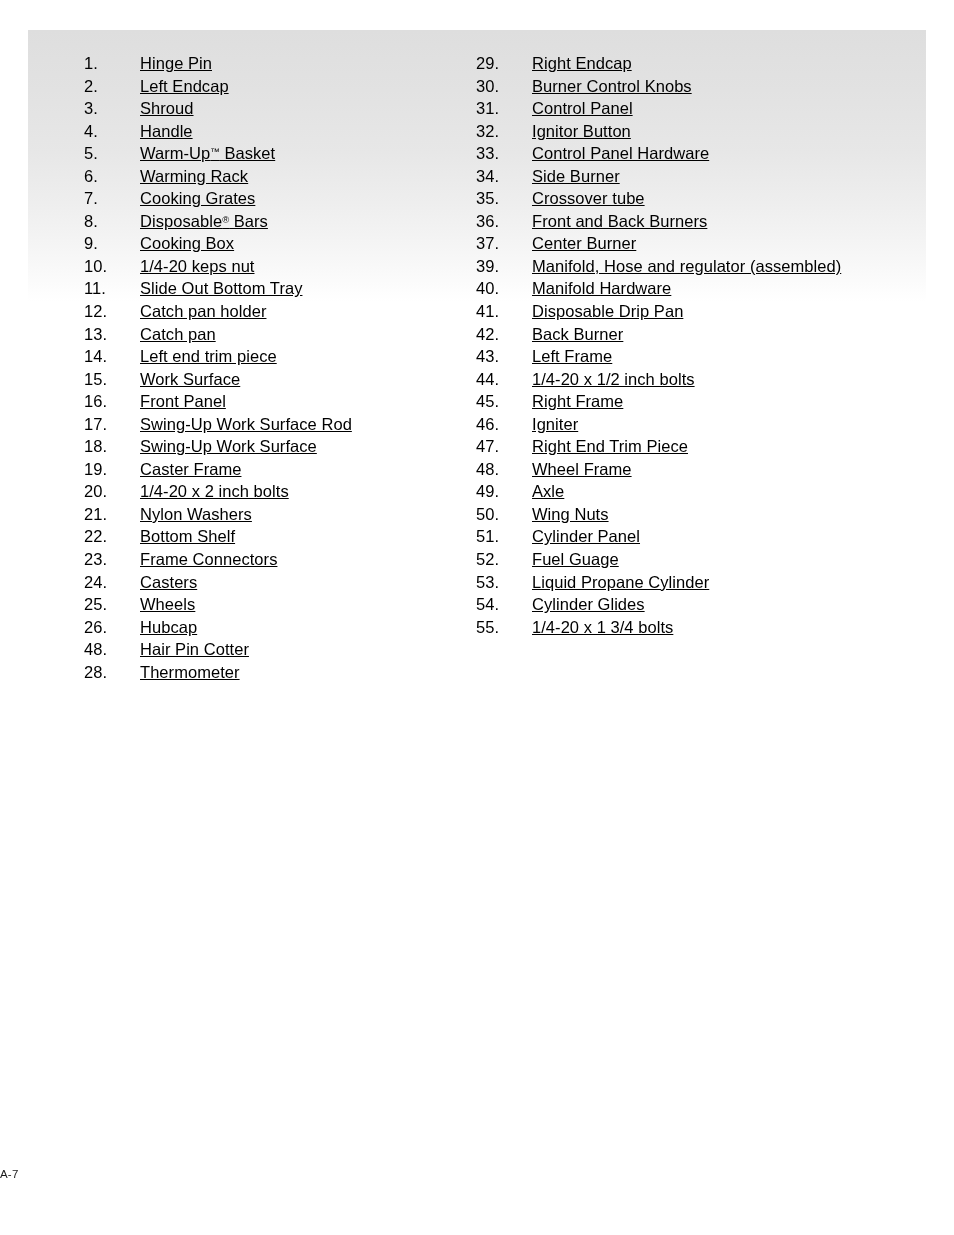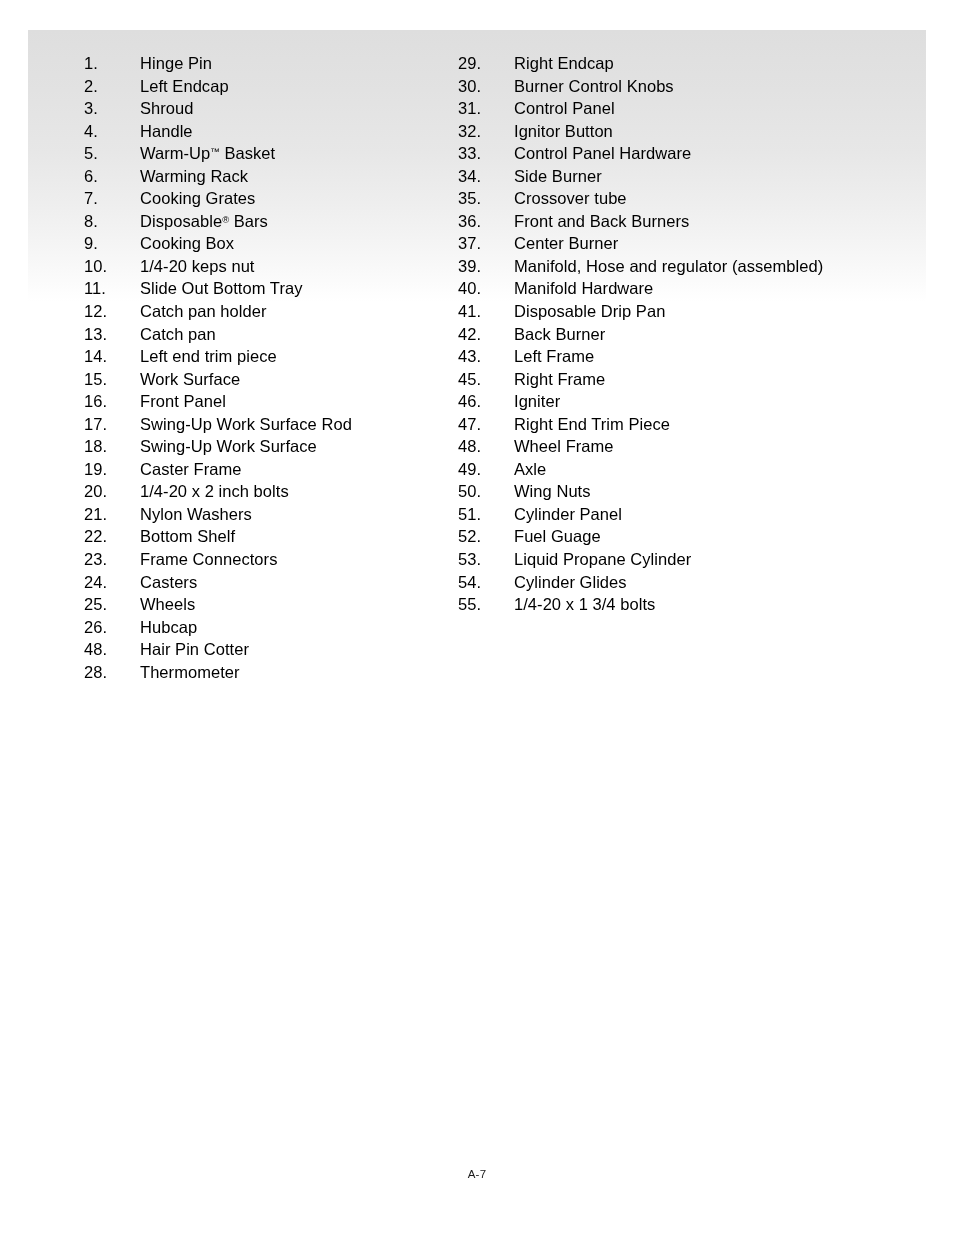--- a/index.html
+++ b/index.html
@@ -51,21 +51,21 @@
     top: 52px;
     width: 954px;
     display: flex;
     align-items: flex-start;
   }
 
   .col {
     display: block;
   }
   .col-left  { margin-left: 84px; width: 360px; }
-  .col-right { margin-left: 14px; width: 420px; }
+  .col-right { margin-left: 32px; width: 420px; }
 
   .parts-list {
     list-style: none;
     margin: 0;
     padding: 0;
   }
 
   .part-row {
     display: flex;
     align-items: baseline;
@@ -77,36 +77,36 @@
   .part-num {
     width: 56px;
     flex: 0 0 56px;
     font-size: 16.5px;
     letter-spacing: 0.1px;
   }
 
   .part-label {
     font-size: 16.5px;
     letter-spacing: 0.05px;
+    text-decoration: underline;
   }
 
   
   .sup {
     font-size: 9.5px;
     vertical-align: 0.42em;
     line-height: 0;
     letter-spacing: 0;
   }
 
   .footer {
     position: absolute;
     left: 0;
     top: 1164px;
     width: 954px;
-    text-align: center;
   }
   .page-number {
     font-size: 11.5px;
     letter-spacing: 0.2px;
     color: #1a1a1a;
   }
 </style>
 </head>
 <body>
 
@@ -287,20 +287,24 @@
             </li>
             <li class="part-row">
               <span class="part-num">42.</span>
               <span class="part-label">Back Burner</span>
             </li>
             <li class="part-row">
               <span class="part-num">43.</span>
               <span class="part-label">Left Frame</span>
             </li>
             <li class="part-row">
+              <span class="part-num">44.</span>
+              <span class="part-label">1/4-20 x 1/2 inch bolts</span>
+            </li>
+            <li class="part-row">
               <span class="part-num">45.</span>
               <span class="part-label">Right Frame</span>
             </li>
             <li class="part-row">
               <span class="part-num">46.</span>
               <span class="part-label">Igniter</span>
             </li>
             <li class="part-row">
               <span class="part-num">47.</span>
               <span class="part-label">Right End Trim Piece</span>

